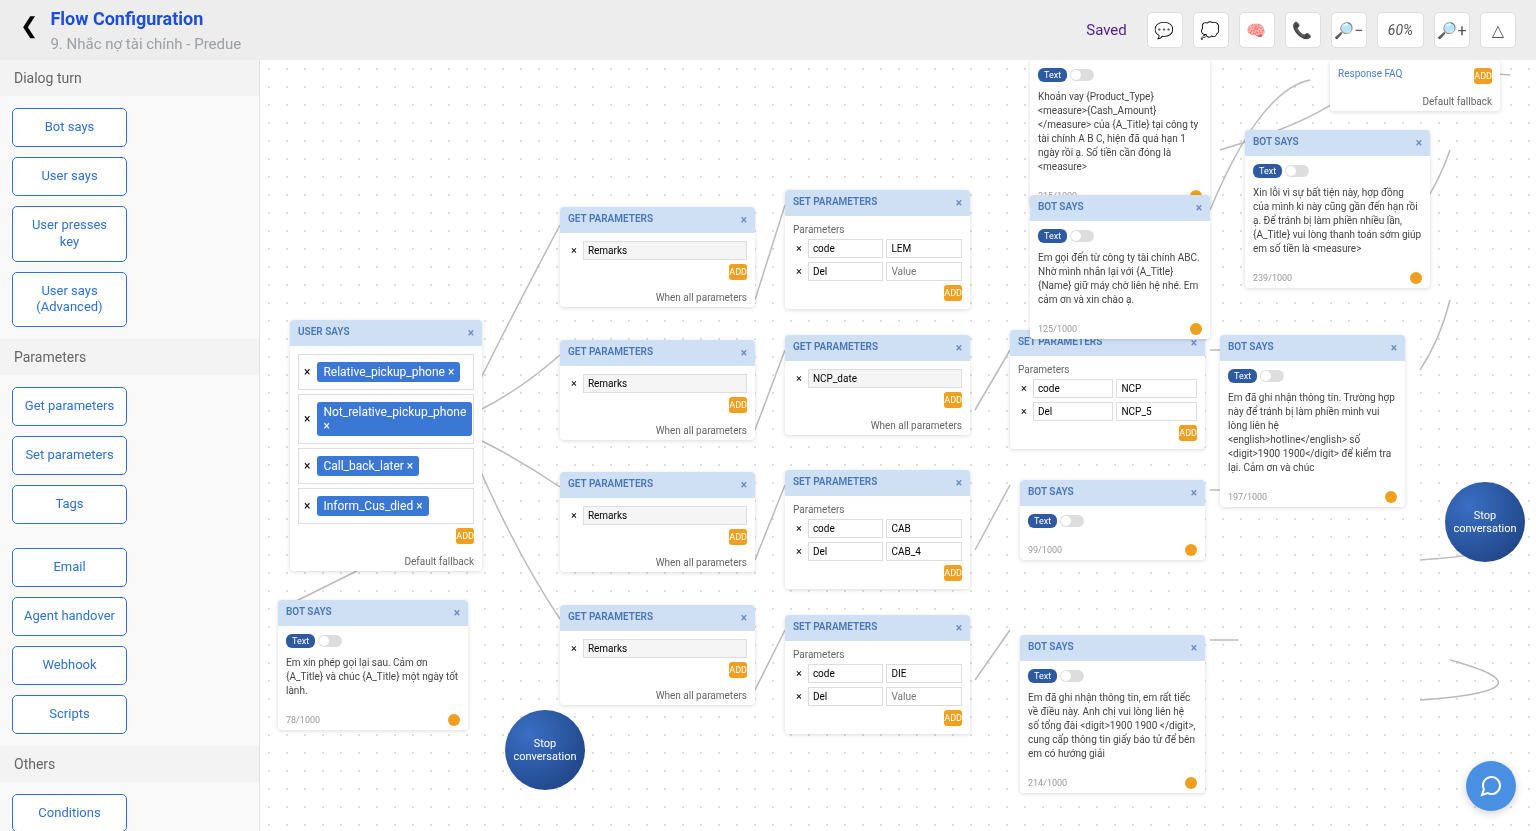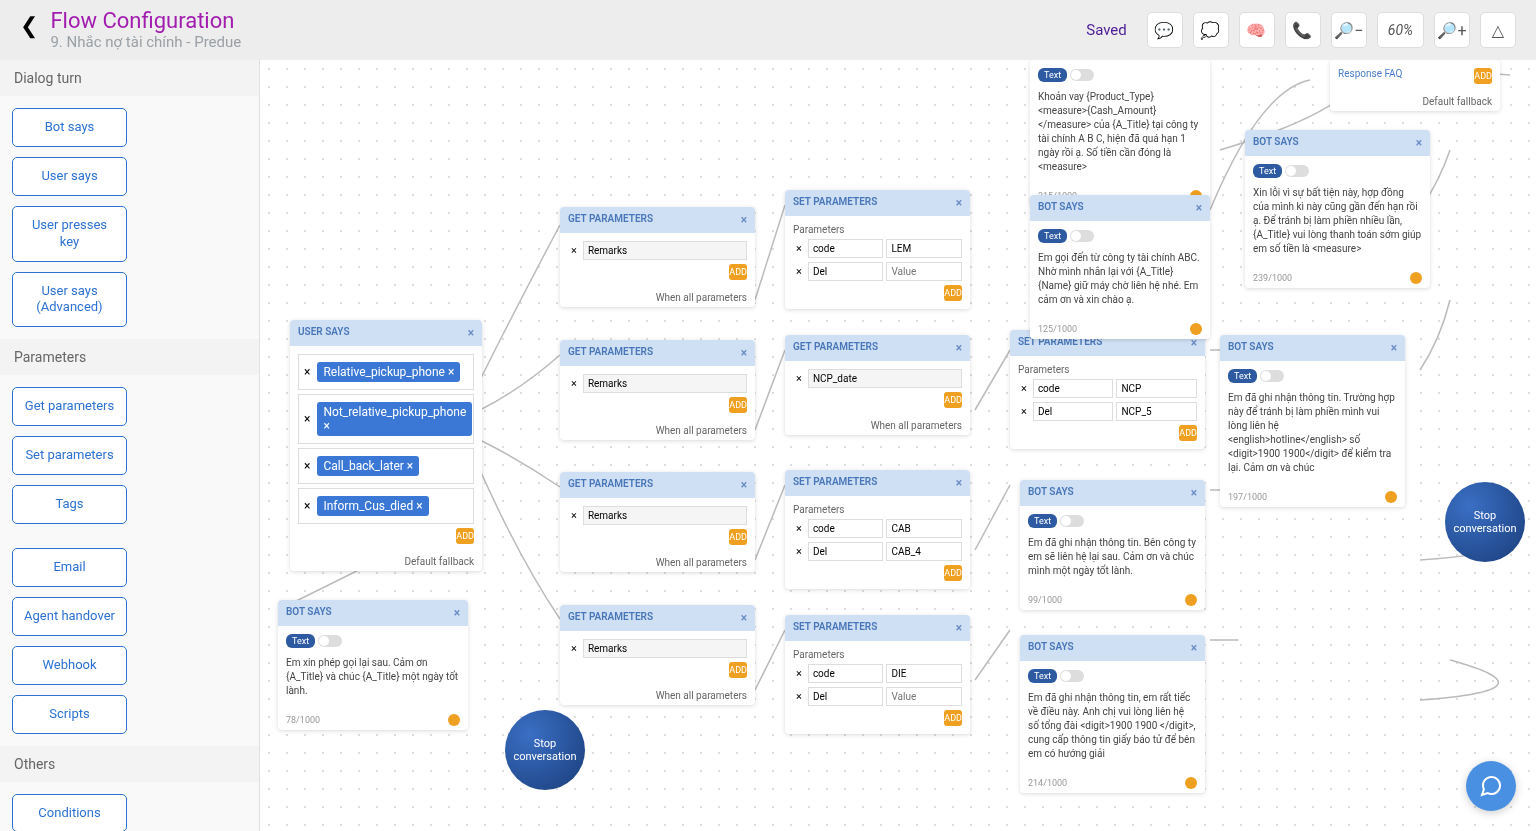--- a/index.html
+++ b/index.html
@@ -1,20 +1,20 @@
 <!DOCTYPE html>
 <html><head>
 <meta charset="utf-8">
 <style>
 *{box-sizing:border-box;margin:0;padding:0;font-family:-apple-system,BlinkMacSystemFont,"Segoe UI",Roboto,sans-serif}
 body{background:#ededed;width:1536px;height:831px;overflow:hidden;position:relative}
 .header{height:60px;background:#ededed;display:flex;align-items:flex-start;padding:8px 20px;gap:12px;position:relative;z-index:10}
 .back-btn{cursor:pointer;font-size:22px;margin-top:5px}
-.title-block h1{font-size:22px;color:#a21caf;font-weight:400}
-.title-block .sub{font-size:15px;color:#9aa0a6;margin-top:0}
+.title-block h1{font-size:18px;color:#1d4ed8;font-weight:700}
+.title-block .sub{font-size:15px;color:#9aa0a6;margin-top:6px}
 .header-right{position:absolute;right:20px;top:12px;display:flex;align-items:center;gap:10px}
 .saved{font-size:15px;color:#4c1d95;margin-right:10px}
 .tool-btn{width:36px;height:36px;border:1px solid #ddd;border-radius:5px;background:#fff;display:flex;align-items:center;justify-content:center;cursor:pointer;color:#555;font-size:16px}
 .tool-btn.wide{width:auto;padding:0 10px;font-size:14px;font-style:italic}
 .sidebar{position:absolute;left:0;top:60px;width:260px;bottom:0;background:#f9f9f9;border-right:1px solid #e0e0e0;z-index:5;overflow-y:auto}
 .section-h{padding:10px 14px;font-size:14px;color:#666;background:#f3f3f3}
 .btn-grid{display:flex;flex-wrap:wrap;gap:10px;padding:12px}
 .palette-btn{border:1px solid #2d72d2;color:#2d72d2;background:#fff;border-radius:5px;padding:10px 8px;font-size:13px;cursor:pointer;width:115px;text-align:center;line-height:1.3}
 .canvas{position:absolute;left:260px;right:0;top:60px;bottom:0;background:#fff;background-image:radial-gradient(circle,#ddd 1px,transparent 1px);background-size:18px 18px}
 .node{position:absolute;background:#fff;border-radius:4px;box-shadow:0 1px 4px rgba(0,0,0,0.15);font-size:11px}
@@ -338,21 +338,20 @@
       </div>
   </div>
 
   <div class="node" style="left:760px;top:420px;width:185px">
     <div class="node-h">
         <span>BOT SAYS</span>
         <span class="x">×</span>
       </div>
     <div class="node-body">
       <span class="text-badge">Text</span><span class="toggle"></span>
-      <div class="bot-text">Em đã ghi nhận thông tin. Bên công ty em sẽ liên hệ lại sau. Cảm ơn và chúc mình một ngày tốt lành.</div>
     </div>
     <div class="counter">
         <span>99/1000</span>
         <span class="warn"></span>
       </div>
   </div>
 
   <div class="node" style="left:760px;top:575px;width:185px">
     <div class="node-h">
         <span>BOT SAYS</span>

